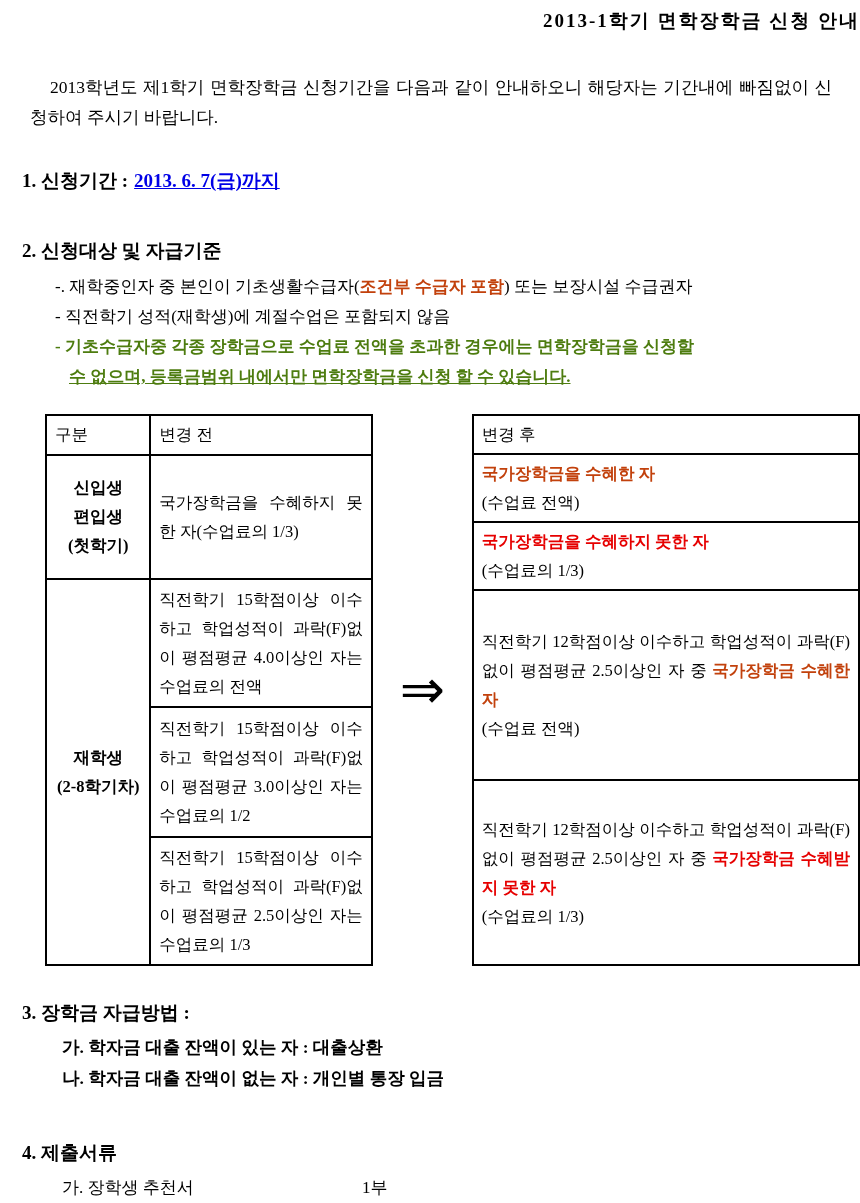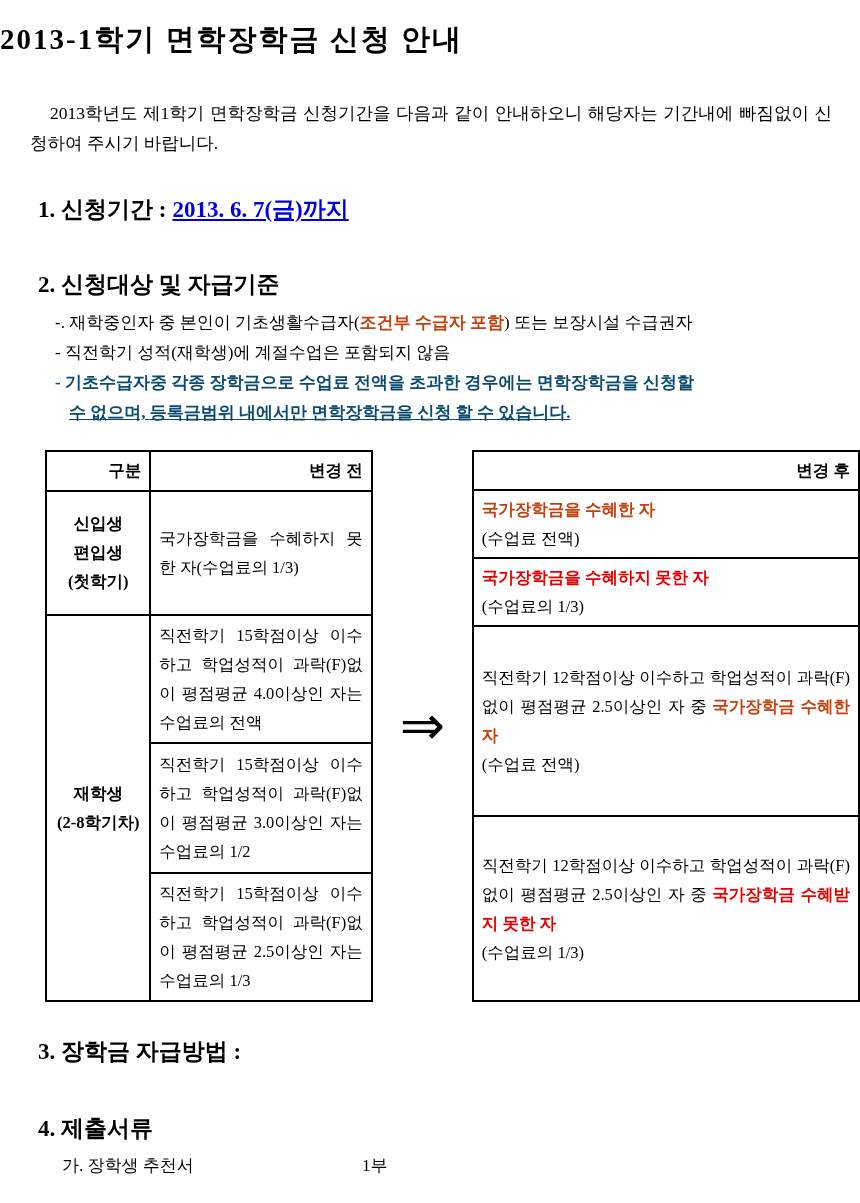--- a/index.html
+++ b/index.html
@@ -8,69 +8,69 @@
     position: relative;
     width: 860px;
     height: 1203px;
     background: #ffffff;
     color: #000000;
     font-family: "Liberation Serif", "DejaVu Serif", serif;
     font-size: 17px;
     overflow: hidden;
   }
   .doc-title {
-    margin-top: 20px;
-    text-align: left;
-    font-size: 29px;
+    margin-top: 8px;
+    text-align: right;
+    font-size: 19px;
     font-weight: bold;
     letter-spacing: 2px;
   }
   .intro {
     margin: 38px 28px 0 30px;
     line-height: 30px;
     text-indent: 20px;
     text-align: justify;
     font-size: 17.5px;
   }
-  .sec { margin-left: 38px; font-weight: bold; font-size: 23px; }
+  .sec { margin-left: 22px; font-weight: bold; font-size: 19px; }
   .sec-1 { margin-top: 36px; }
   .sec-2 { margin-top: 44px; }
   .blue-link {
     color: #0000e6;
     font-weight: bold;
     text-decoration: underline;
     padding-left: 6px;
   }
   .bullets { margin: 8px 30px 0 55px; line-height: 30px; }
   .bullet { font-size: 17px; }
   .blue-strong { color: #c2410c; font-weight: bold; }
   .red-strong { color: #e60000; font-weight: bold; }
-  .bullet-red { color: #0c4a6e; font-weight: bold; line-height: 30px; }
+  .bullet-red { color: #4d7c0f; font-weight: bold; line-height: 30px; }
   .bullet-red .cont { padding-left: 14px; text-decoration: underline; }
 
   
   .tables-wrap {
     margin: 22px 0 0 45px;
     display: flex;
     align-items: stretch;
   }
   table.tbl {
     border-collapse: collapse;
     font-size: 16.5px;
   }
   table.tbl td {
     border: 2px solid #000000;
     padding: 4px 8px;
     vertical-align: middle;
     line-height: 29px;
   }
   td.hdr {
     height: 35px;
-    text-align: right;
-    font-weight: bold;
+    text-align: left;
+    font-weight: normal;
     padding: 2px 4px;
   }
   .left-tbl { width: 347px; }
   .left-tbl .c1 { width: 110px; }
   .left-tbl .c2 { width: 237px; }
   td.cat-label {
     text-align: center;
     font-weight: bold;
     white-space: pre-line;
     line-height: 34px;
@@ -189,20 +189,24 @@
             <span>직전학기 12학점이상 이수하고 학업성적이 과락(F)없이 평점평균 2.5이상인 자 중 </span><span class="red-strong">국가장학금 수혜받지 못한 자</span>
             <div class="note-line">(수업료의 1/3)</div>
           </td>
         </tr>
       </tbody>
     </table>
 
   </div>
 
   <div class="sec sec-3">3. 장학금 자급방법 :</div>
+  <div class="sub-items">
+    <div>가. 학자금 대출 잔액이 있는 자 : 대출상환</div>
+    <div>나. 학자금 대출 잔액이 없는 자 : 개인별 통장 입금</div>
+  </div>
 
   <div class="sec sec-4">4. 제출서류</div>
   <div class="doc-items">
     <div class="doc-row">
       <span class="lbl">가. 장학생 추천서</span>
       <span>1부</span>
     </div>
 
   </div>
 

